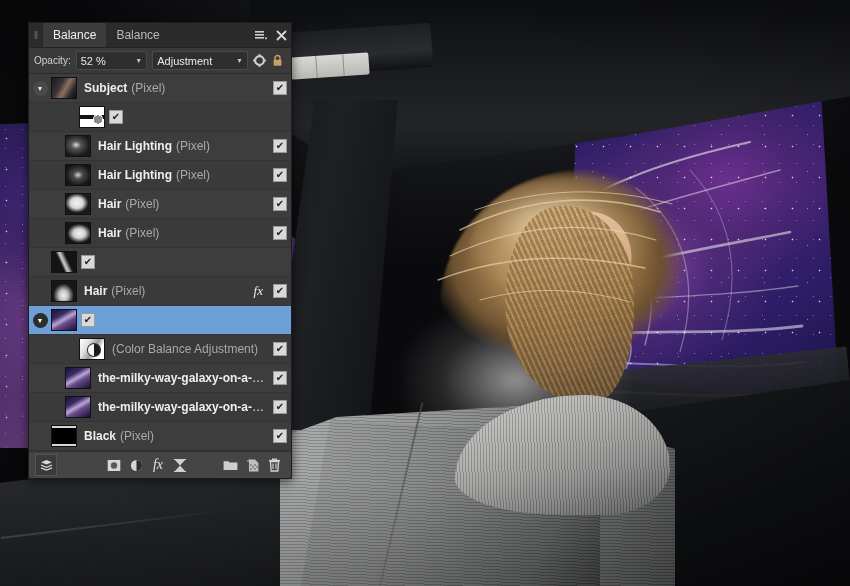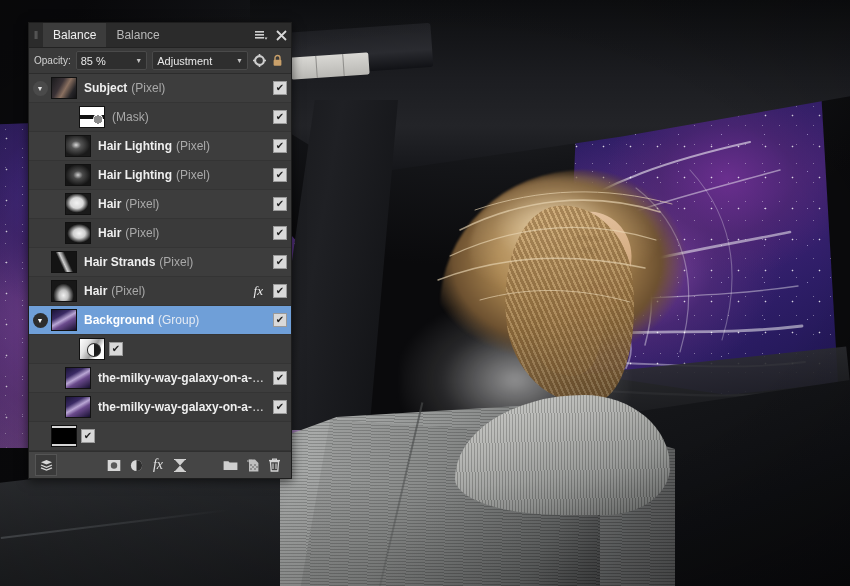--- a/index.html
+++ b/index.html
@@ -324,21 +324,21 @@
       <div class="icn-btn">
         <svg width="11" height="11" viewBox="0 0 11 11">
           <path d="M1,1 L10,10 M10,1 L1,10" stroke="#d8d8d8" stroke-width="1.8"></path>
         </svg>
       </div>
     </div>
 
     <div class="optrow">
       <span class="oplabel">Opacity:</span>
       <div class="combo c1">
-        <span>85 %</span>
+        <span>52 %</span>
         <span class="arw">▼</span>
       </div>
       <div class="combo c2">
         <span>Adjustment</span>
         <span class="arw">▼</span>
       </div>
       <div class="gear">
         <svg width="13" height="13" viewBox="0 0 13 13">
           <circle cx="6.5" cy="6.5" r="4.4" fill="none" stroke="#cfcfcf" stroke-width="2.1"></circle>
           <circle cx="6.5" cy="6.5" r="1.5" fill="#3a3a3a"></circle>
@@ -366,21 +366,20 @@
           <div class="thumb t-subject"></div>
           <div class="lname"><b>Subject</b><span style="margin-left: 4px;">(Pixel)</span></div>
           <div class="chk">
             <i>✔</i>
           </div>
         </div>
         <div class="row alt">
           <div class="disc"></div>
           <span class="indent" style="width: 28px;"></span>
           <div class="thumb t-mask"></div>
-          <div class="lname dim"><b></b><span style="margin-left: 0px;">(Mask)</span></div>
           <div class="chk">
             <i>✔</i>
           </div>
         </div>
         <div class="row">
           <div class="disc"></div>
           <span class="indent" style="width: 14px;"></span>
           <div class="thumb t-hl1"></div>
           <div class="lname"><b>Hair Lighting</b><span style="margin-left: 4px;">(Pixel)</span></div>
           <div class="chk">
@@ -410,48 +409,47 @@
           <span class="indent" style="width: 14px;"></span>
           <div class="thumb t-h2"></div>
           <div class="lname"><b>Hair</b><span style="margin-left: 4px;">(Pixel)</span></div>
           <div class="chk">
             <i>✔</i>
           </div>
         </div>
         <div class="row">
           <div class="disc"></div>
           <div class="thumb t-strand"></div>
-          <div class="lname"><b>Hair Strands</b><span style="margin-left: 4px;">(Pixel)</span></div>
           <div class="chk">
             <i>✔</i>
           </div>
         </div>
         <div class="row alt">
           <div class="disc"></div>
           <div class="thumb t-h3"></div>
           <div class="lname"><b>Hair</b><span style="margin-left: 4px;">(Pixel)</span></div>
           <span class="fx">fx</span>
           <div class="chk">
             <i>✔</i>
           </div>
         </div>
         <div class="row sel">
           <div class="disc">
             <div class="tri">▼</div>
           </div>
           <div class="thumb t-galaxy"></div>
-          <div class="lname"><b>Background</b><span style="margin-left: 4px;">(Group)</span></div>
           <div class="chk">
             <i>✔</i>
           </div>
         </div>
         <div class="row alt">
           <div class="disc"></div>
           <span class="indent" style="width: 28px;"></span>
           <div class="thumb t-adj"></div>
+          <div class="lname dim"><b></b><span style="margin-left: 0px;">(Color Balance Adjustment)</span></div>
           <div class="chk">
             <i>✔</i>
           </div>
         </div>
         <div class="row">
           <div class="disc"></div>
           <span class="indent" style="width: 14px;"></span>
           <div class="thumb t-galaxy"></div>
           <div class="lname"><b>the-milky-way-galaxy-on-a-ni...</b></div>
           <div class="chk">
@@ -463,20 +461,21 @@
           <span class="indent" style="width: 14px;"></span>
           <div class="thumb t-galaxy"></div>
           <div class="lname"><b>the-milky-way-galaxy-on-a-ni...</b></div>
           <div class="chk">
             <i>✔</i>
           </div>
         </div>
         <div class="row">
           <div class="disc"></div>
           <div class="thumb t-black"></div>
+          <div class="lname"><b>Black</b><span style="margin-left: 4px;">(Pixel)</span></div>
           <div class="chk">
             <i>✔</i>
           </div>
         </div>
       </div>
 
     <div class="btmbar">
       <div class="bt stackbtn">
         <svg width="13" height="13" viewBox="0 0 13 13">
           <path d="M6.5,1 L12,3.3 L6.5,5.6 L1,3.3 Z" fill="#d7d7d7"></path>

